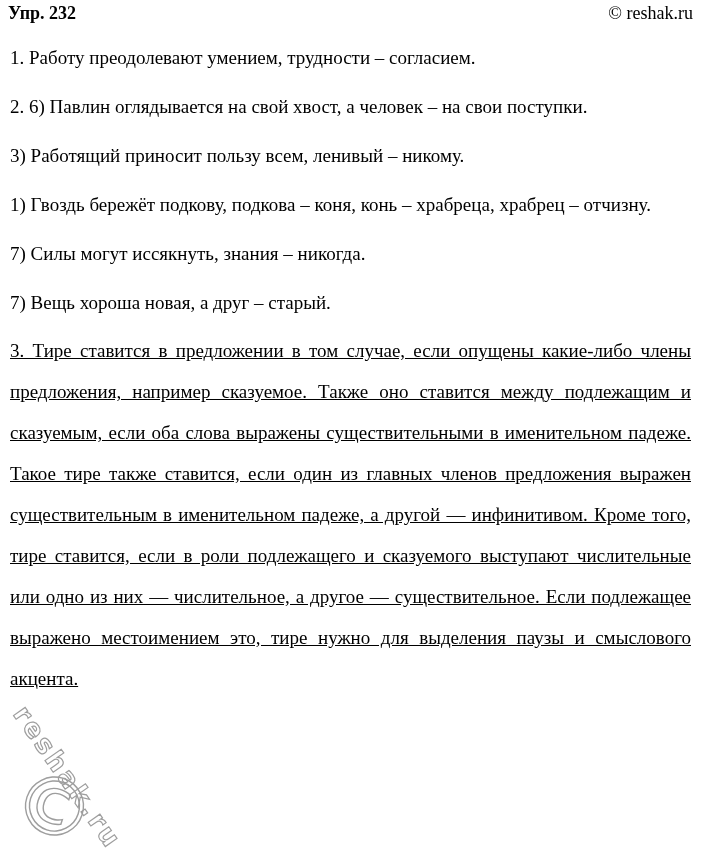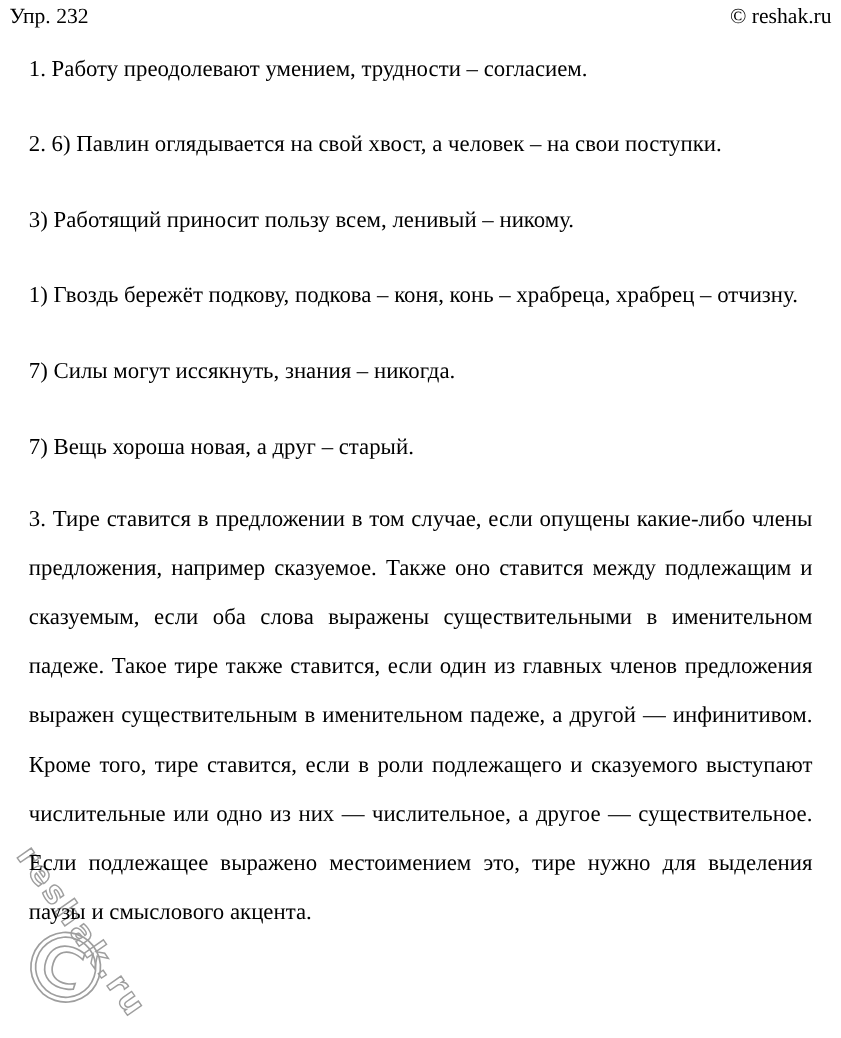--- a/index.html
+++ b/index.html
@@ -26,41 +26,42 @@
     z-index: 1;
   }
   .header-row {
     display: flex;
     justify-content: space-between;
     align-items: flex-start;
     font-size: 18px;
     line-height: 22px;
   }
   .exercise-title {
-    font-weight: normal;
+    font-weight: bold;
     text-align: right;
   }
   .copyright {
     font-weight: normal;
   }
   .body-text p {
-    margin: 16px;
+    margin: 2px;
     font-size: 19px;
     line-height: 47px;
     text-align: justify;
   }
   .body-text p.first-item {
     margin-top: 10px;
   }
   .body-text p.explanation {
     font-style: italic;
   }
   .body-text p.theory {
     line-height: 41px;
     margin-top: 4px;
+    text-decoration: underline;
   }
   
   .watermark {
     position: absolute;
     z-index: 0;
     left: 0;
     top: 0;
     width: 701px;
     height: 865px;
     pointer-events: none;

